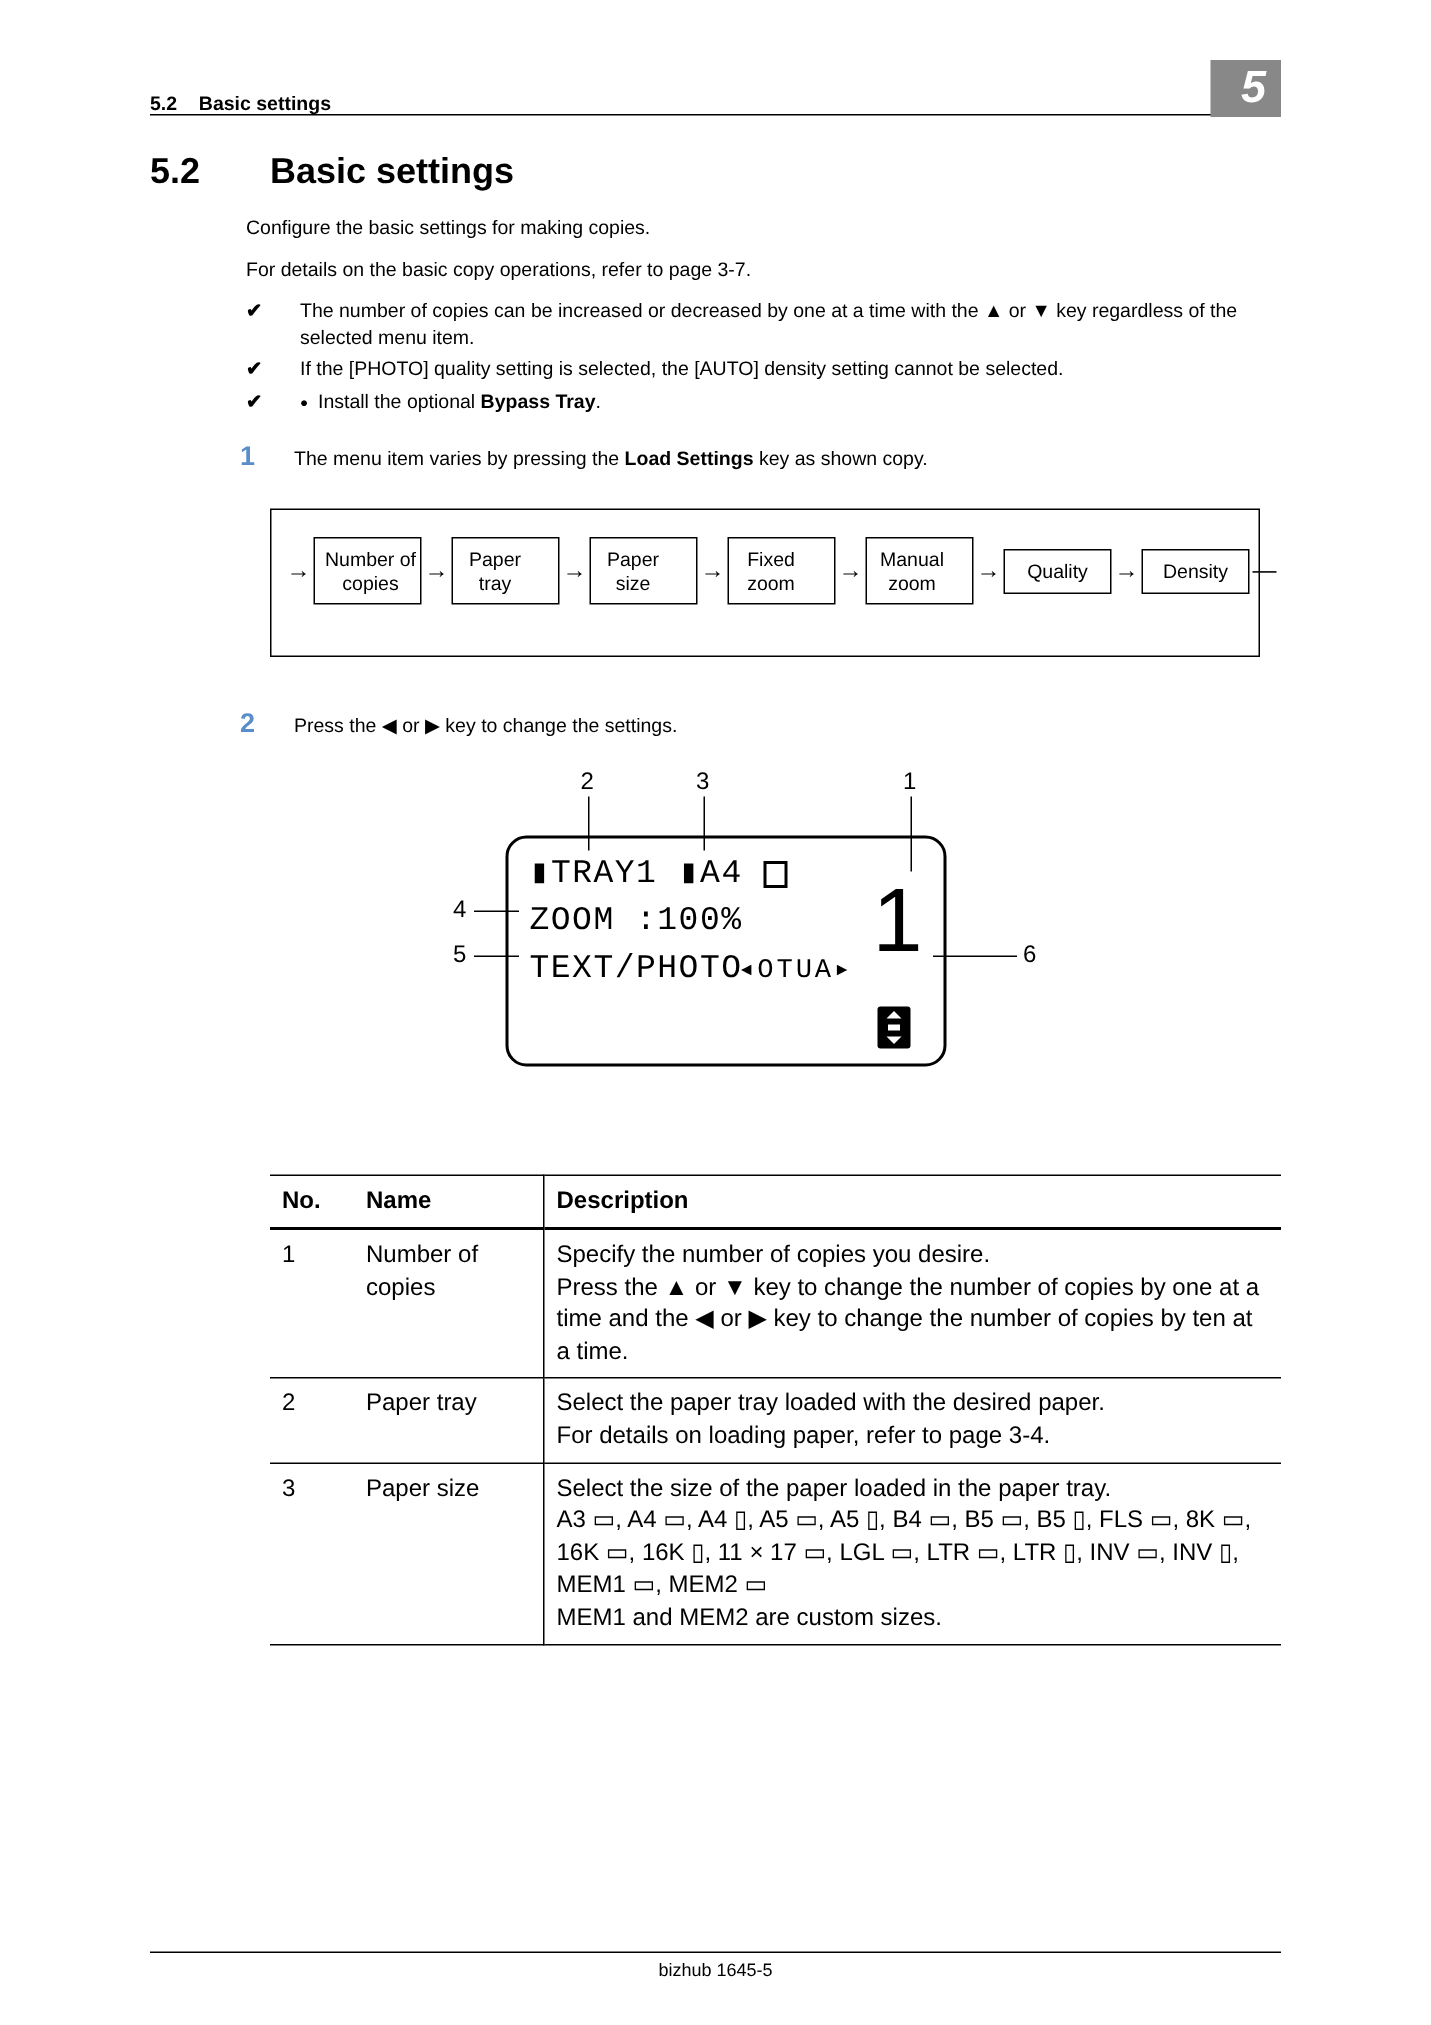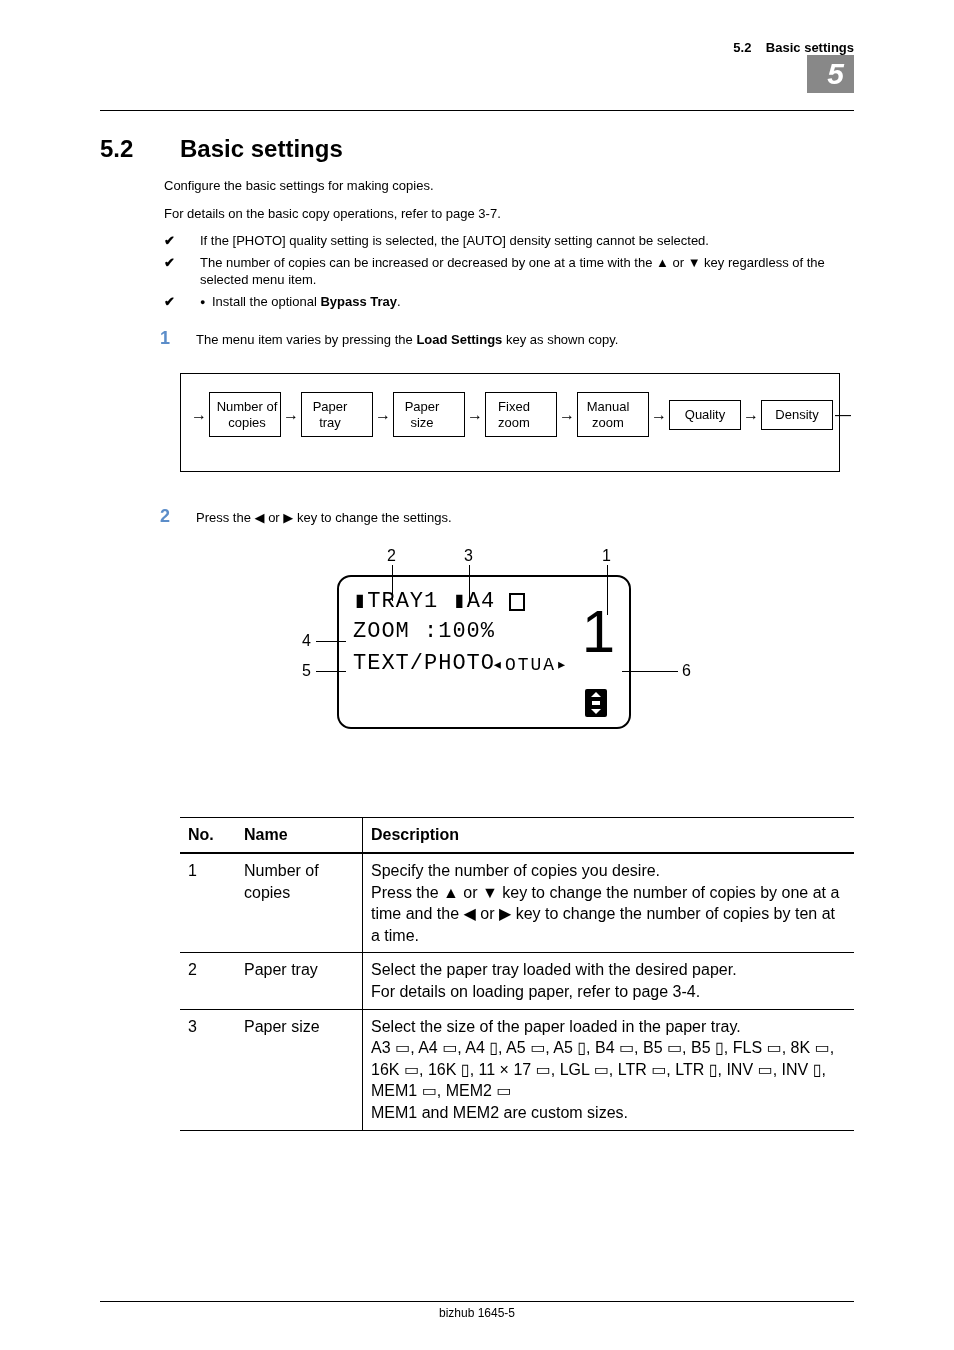--- a/index.html
+++ b/index.html
@@ -18,23 +18,22 @@
     padding: 40px 100px 30px 100px;
     box-sizing: border-box;
     height: 100%;
     position: relative;
   }
   .header-line {
     display: flex;
     justify-content: space-between;
     align-items: flex-end;
     border-bottom: 1px solid #000;
-    padding-bottom: 19px;
+    padding-bottom: 0;
     margin-bottom: 24px;
-    flex-direction: column;
   }
   .header-left {
     font-size: 13px;
     font-weight: bold;
   }
   .chapter-tab {
     background: #888;
     color: #fff;
     font-size: 30px;
     font-weight: bold;
@@ -122,21 +121,21 @@
   }
   .lcd-diagram {
     margin: 20px auto 20px auto;
     width: 470px;
     position: relative;
     height: 250px;
   }
   .lcd-screen-wrap {
     position: absolute;
     left: 95px;
-    top: 28px;
+    top: 44px;
   }
   .lcd-screen {
     width: 290px;
     height: 150px;
     border: 2px solid #000;
     border-radius: 14px;
     position: relative;
     font-family: "Courier New", monospace;
   }
   .lcd-line {
@@ -241,22 +240,22 @@
   <div class="section-row">
     <div class="section-num">5.2</div>
     <div class="section-title">Basic settings</div>
   </div>
 
   <div class="body-block">
     <div class="para">Configure the basic settings for making copies.</div>
     <div class="para">For details on the basic copy operations, refer to page 3-7.</div>
 
     <ul class="check-list">
+      <li>The number of copies can be increased or decreased by one at a time with the ▲ or ▼ key regardless of the selected menu item.</li>
       <li>If the [PHOTO] quality setting is selected, the [AUTO] density setting cannot be selected.</li>
-      <li>The number of copies can be increased or decreased by one at a time with the ▲ or ▼ key regardless of the selected menu item.</li>
       <li>
         <ul class="sub-bullets">
           <li>
             <span>Install the optional </span><b>Bypass Tray</b><span>.</span>
           </li>
         </ul>
       </li>
     </ul>
   </div>
 

